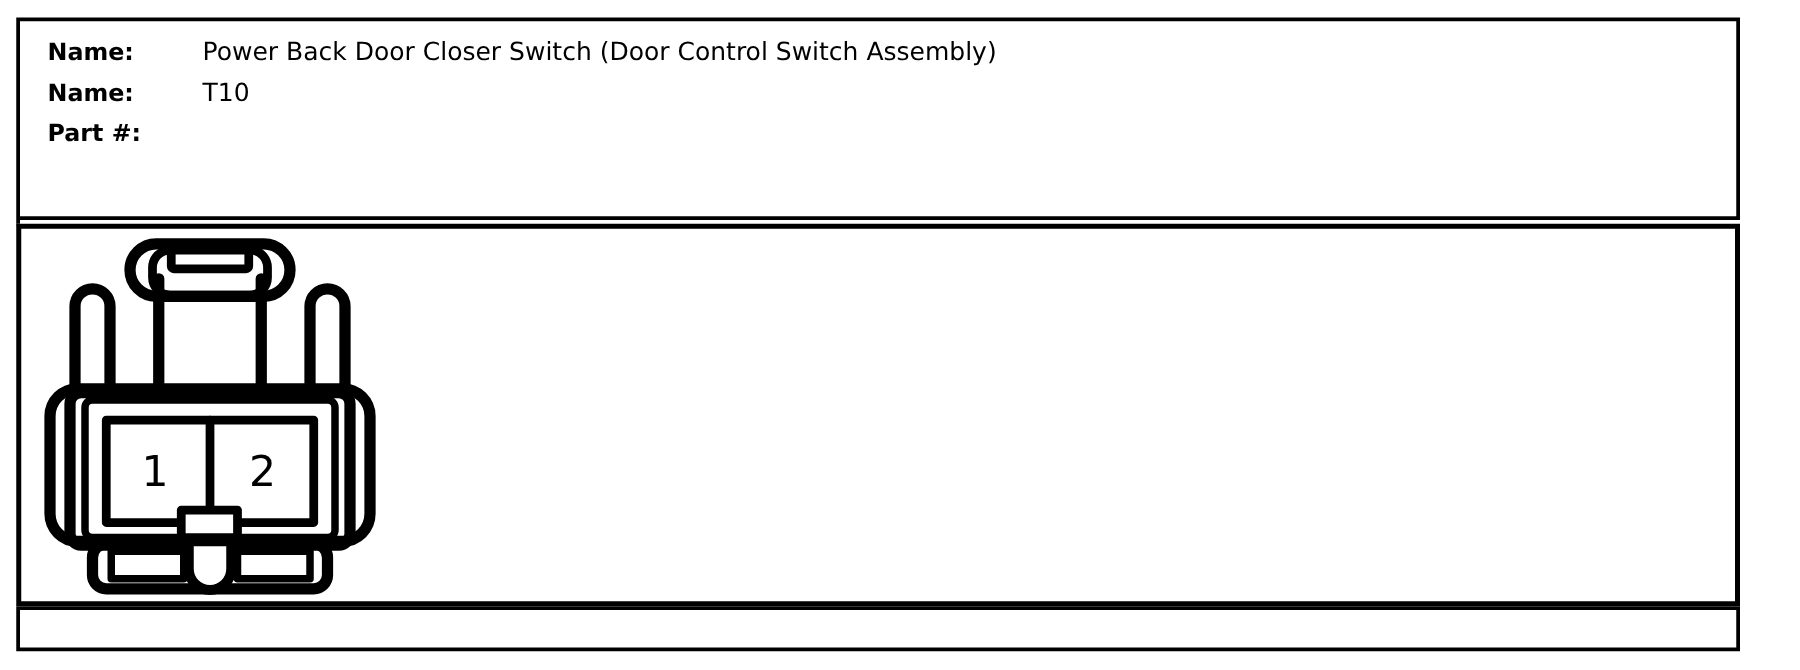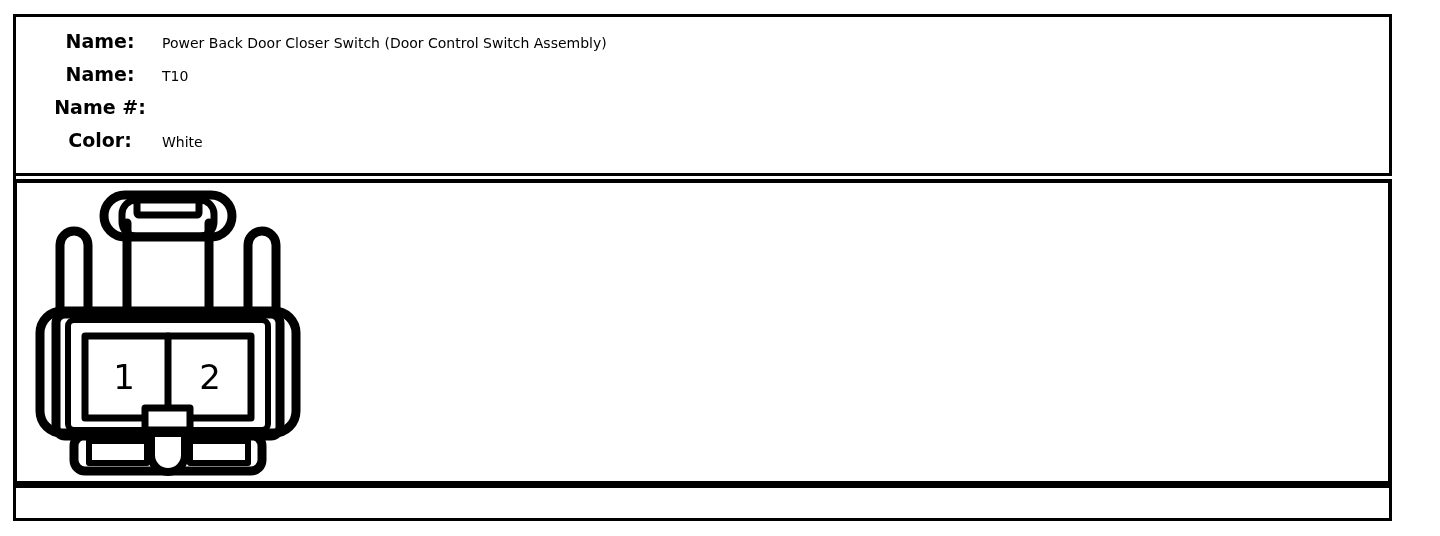--- a/index.html
+++ b/index.html
@@ -16,21 +16,20 @@
     overflow: hidden;
     position: relative;
   }
 
   
   #page {
     position: absolute;
     left: 0; top: 0;
     width: 1440px;
     height: 536px;
-    text-align: center;
   }
 
   
   .info-box {
     position: absolute;
     left: 13px;
     top: 14px;
     width: 1379px;
     height: 162px;
     border: 3px solid #000;
@@ -52,21 +51,21 @@
     width: 124px;
     flex: 0 0 124px;
     font-weight: bold;
     font-size: 19px;
     letter-spacing: 0px;
     line-height: 33px;
     white-space: nowrap;
   }
   .info-value {
     font-weight: normal;
-    font-size: 14px;
+    font-size: 20px;
     line-height: 33px;
     white-space: nowrap;
   }
 
   
   .diagram-box {
     position: absolute;
     left: 13px;
     top: 179px;
     width: 1379px;
@@ -122,27 +121,23 @@
         <span class="info-label">Name:</span>
         <span class="info-value">Power Back Door Closer Switch (Door Control Switch Assembly)</span>
       </div>
 
       <div class="info-row">
         <span class="info-label">Name:</span>
         <span class="info-value">T10</span>
       </div>
 
       <div class="info-row">
-        <span class="info-label">Name #:</span>
+        <span class="info-label">Part #:</span>
       </div>
 
-      <div class="info-row">
-        <span class="info-label">Color:</span>
-        <span class="info-value">White</span>
-      </div>
 
     </div>
   </div>
 
   <div class="left-spine"></div>
 
   <div class="diagram-box">
 
     <div class="connector-wrap">
       <svg class="connector-svg" width="290" height="298" viewBox="0 0 290 298" xmlns="http://www.w3.org/2000/svg">

